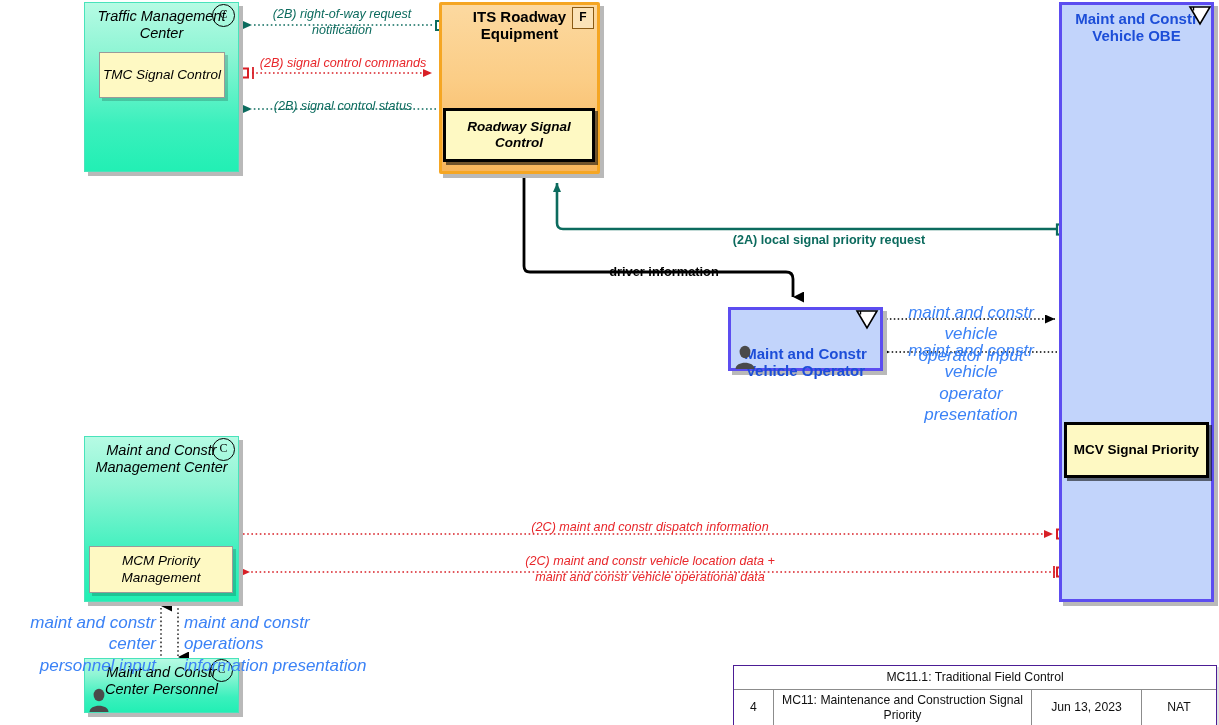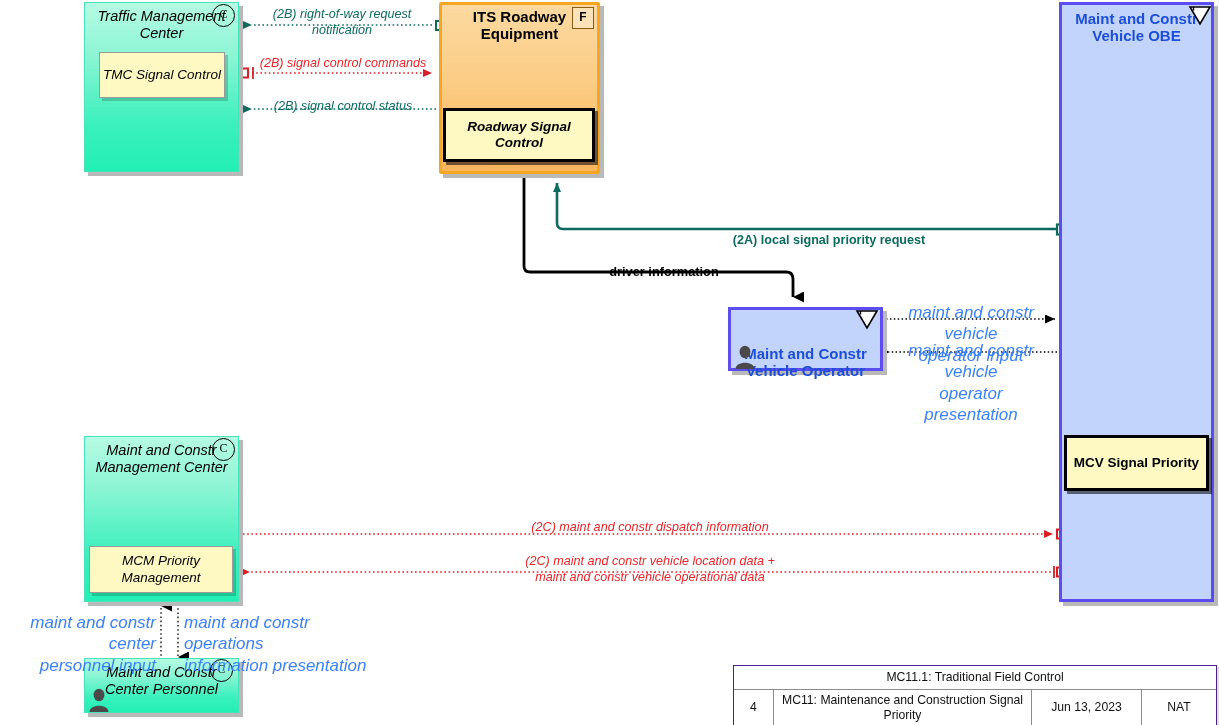--- a/index.html
+++ b/index.html
@@ -172,21 +172,21 @@
   </div>
 
   <div class="ent veh" style="left:1059px;top:2px;width:155px;height:600px;">
     <div class="shadow"></div>
     <div class="body"></div>
     <div class="title" style="top:8px;">Maint and Constr Vehicle OBE</div>
     <svg class="glyph g-v" style="right:2px;top:3px;" viewBox="0 0 24 21" xmlns="http://www.w3.org/2000/svg">
       <path d="M2,2 L22,2 L12,19 Z" fill="#ffffff" stroke="#000" stroke-width="1.6"></path>
       <line x1="5.5" y1="5.5" x2="5.5" y2="2" stroke="#000" stroke-width="1.4"></line>
     </svg>
-    <div class="obj hard" style="left:5px;top:433px;width:145px;height:56px;text-align:center;">MCV Signal Priority</div>
+    <div class="obj hard" style="left:5px;top:420px;width:145px;height:56px;text-align:center;">MCV Signal Priority</div>
   </div>
 
   <div class="ent veh" style="left:728px;top:307px;width:155px;height:64px;">
     <div class="shadow"></div>
     <div class="body"></div>
     <div class="title" style="top:26px;margin-top:12px;">Maint and Constr Vehicle Operator</div>
     <svg class="glyph g-v" style="right:4px;top:2px;" viewBox="0 0 24 21" xmlns="http://www.w3.org/2000/svg">
       <path d="M2,2 L22,2 L12,19 Z" fill="#ffffff" stroke="#000" stroke-width="1.6"></path>
       <line x1="5.5" y1="5.5" x2="5.5" y2="2" stroke="#000" stroke-width="1.4"></line>
     </svg>

